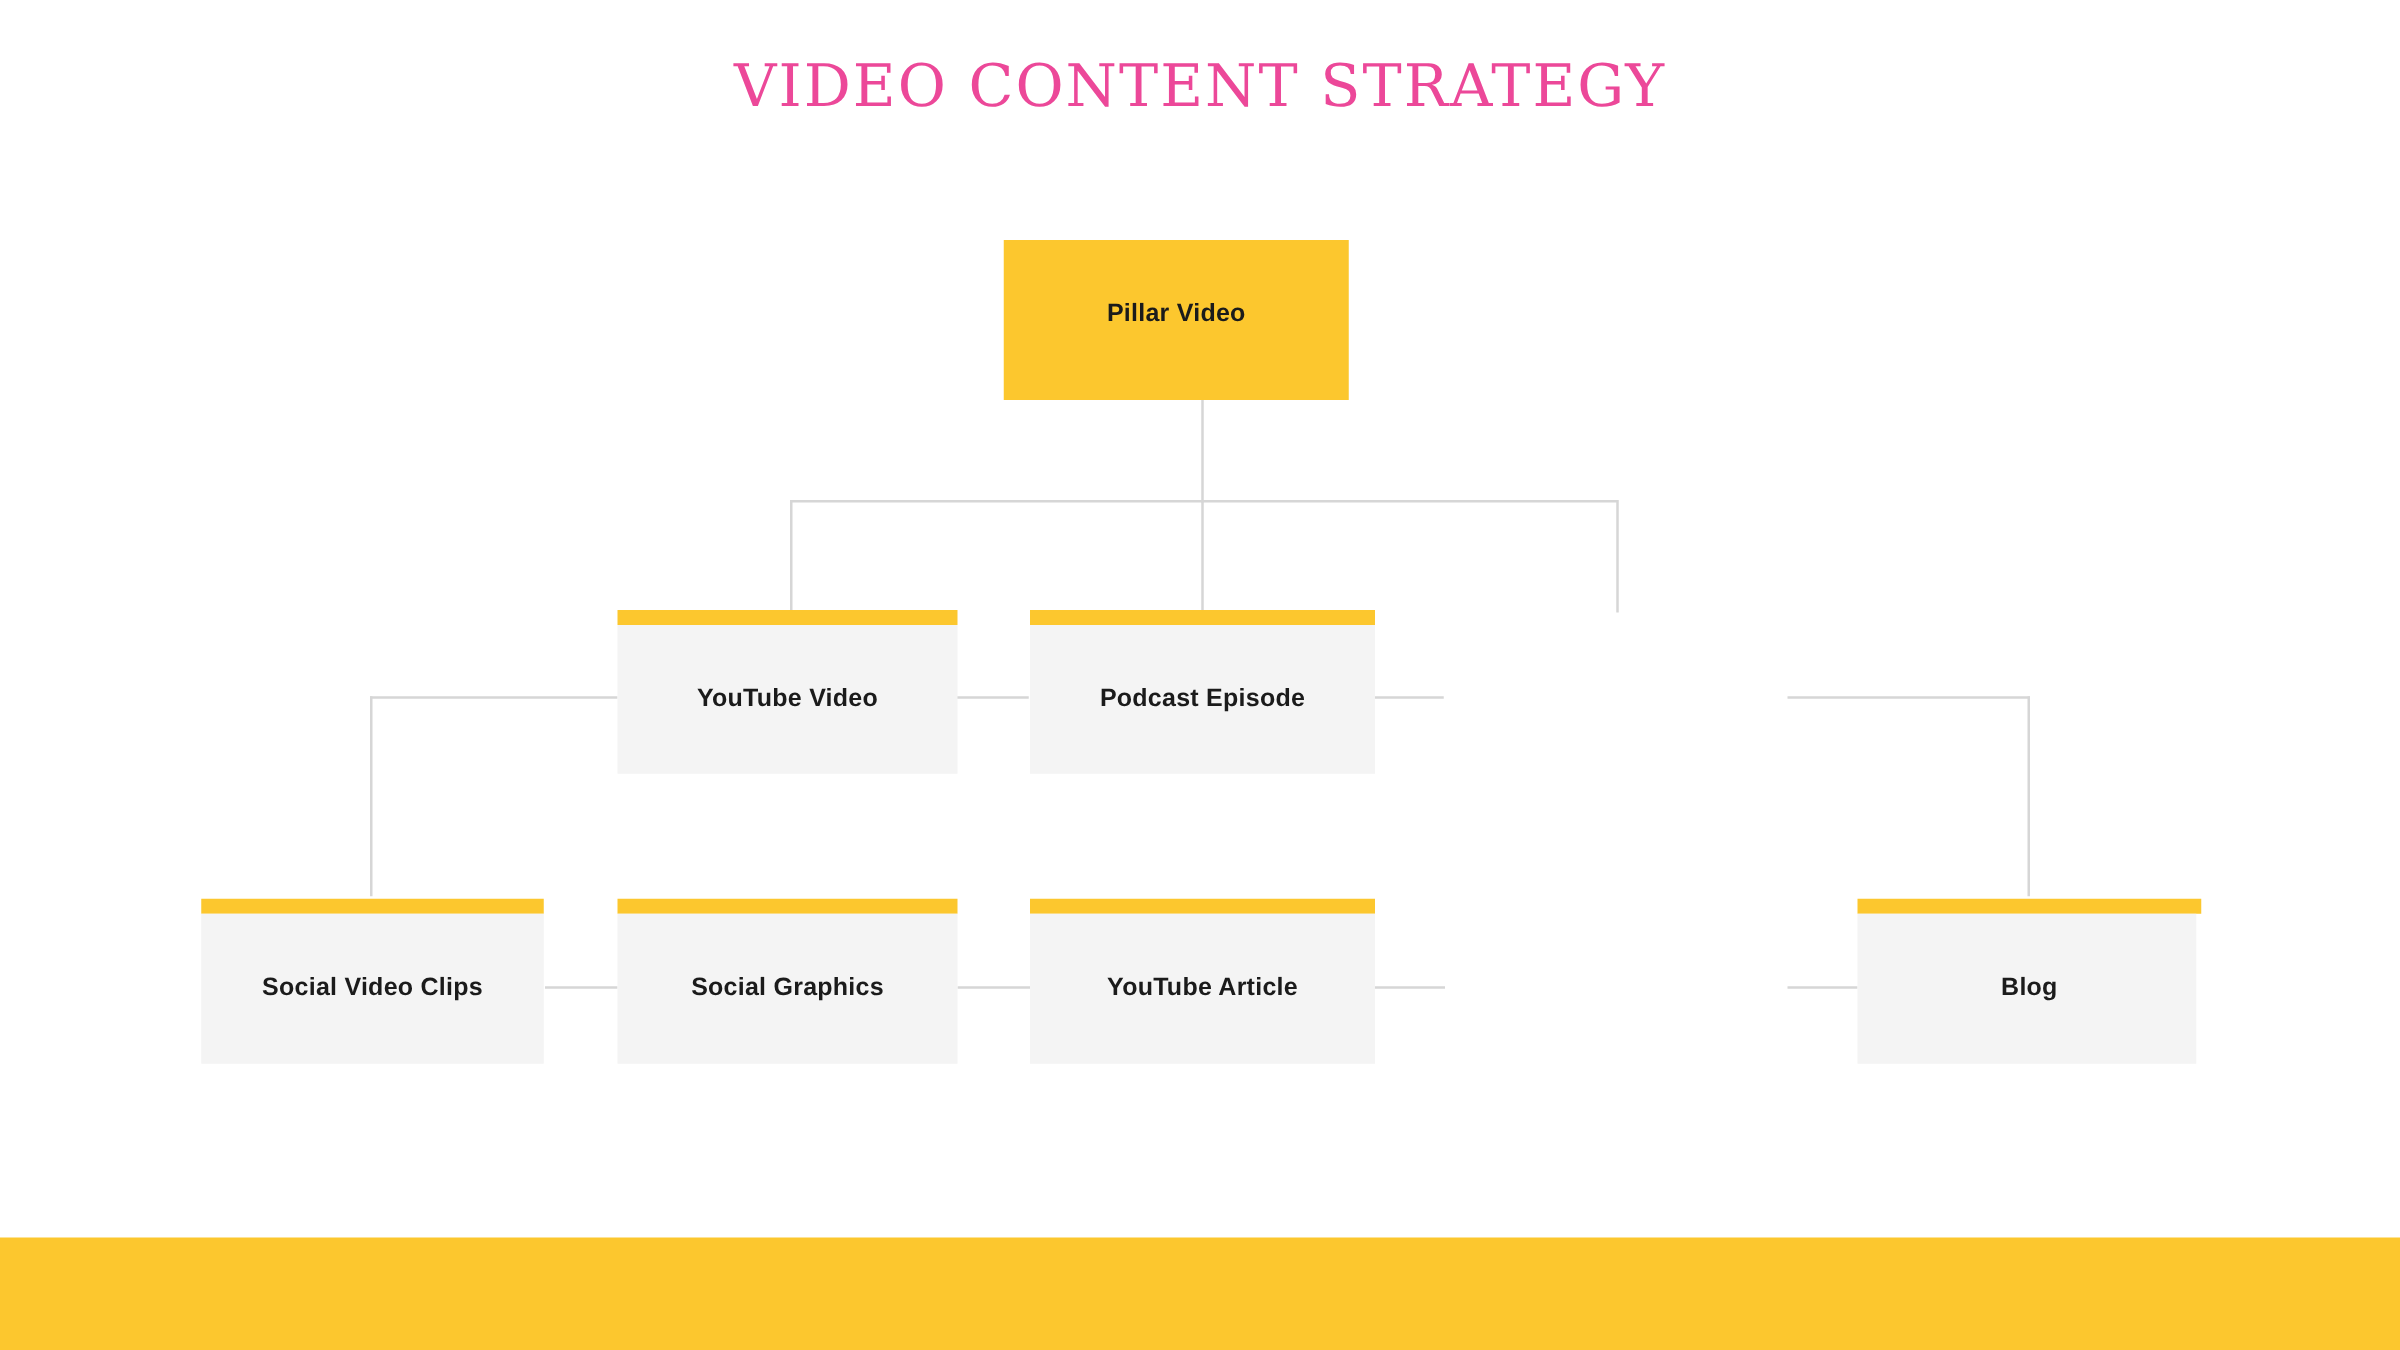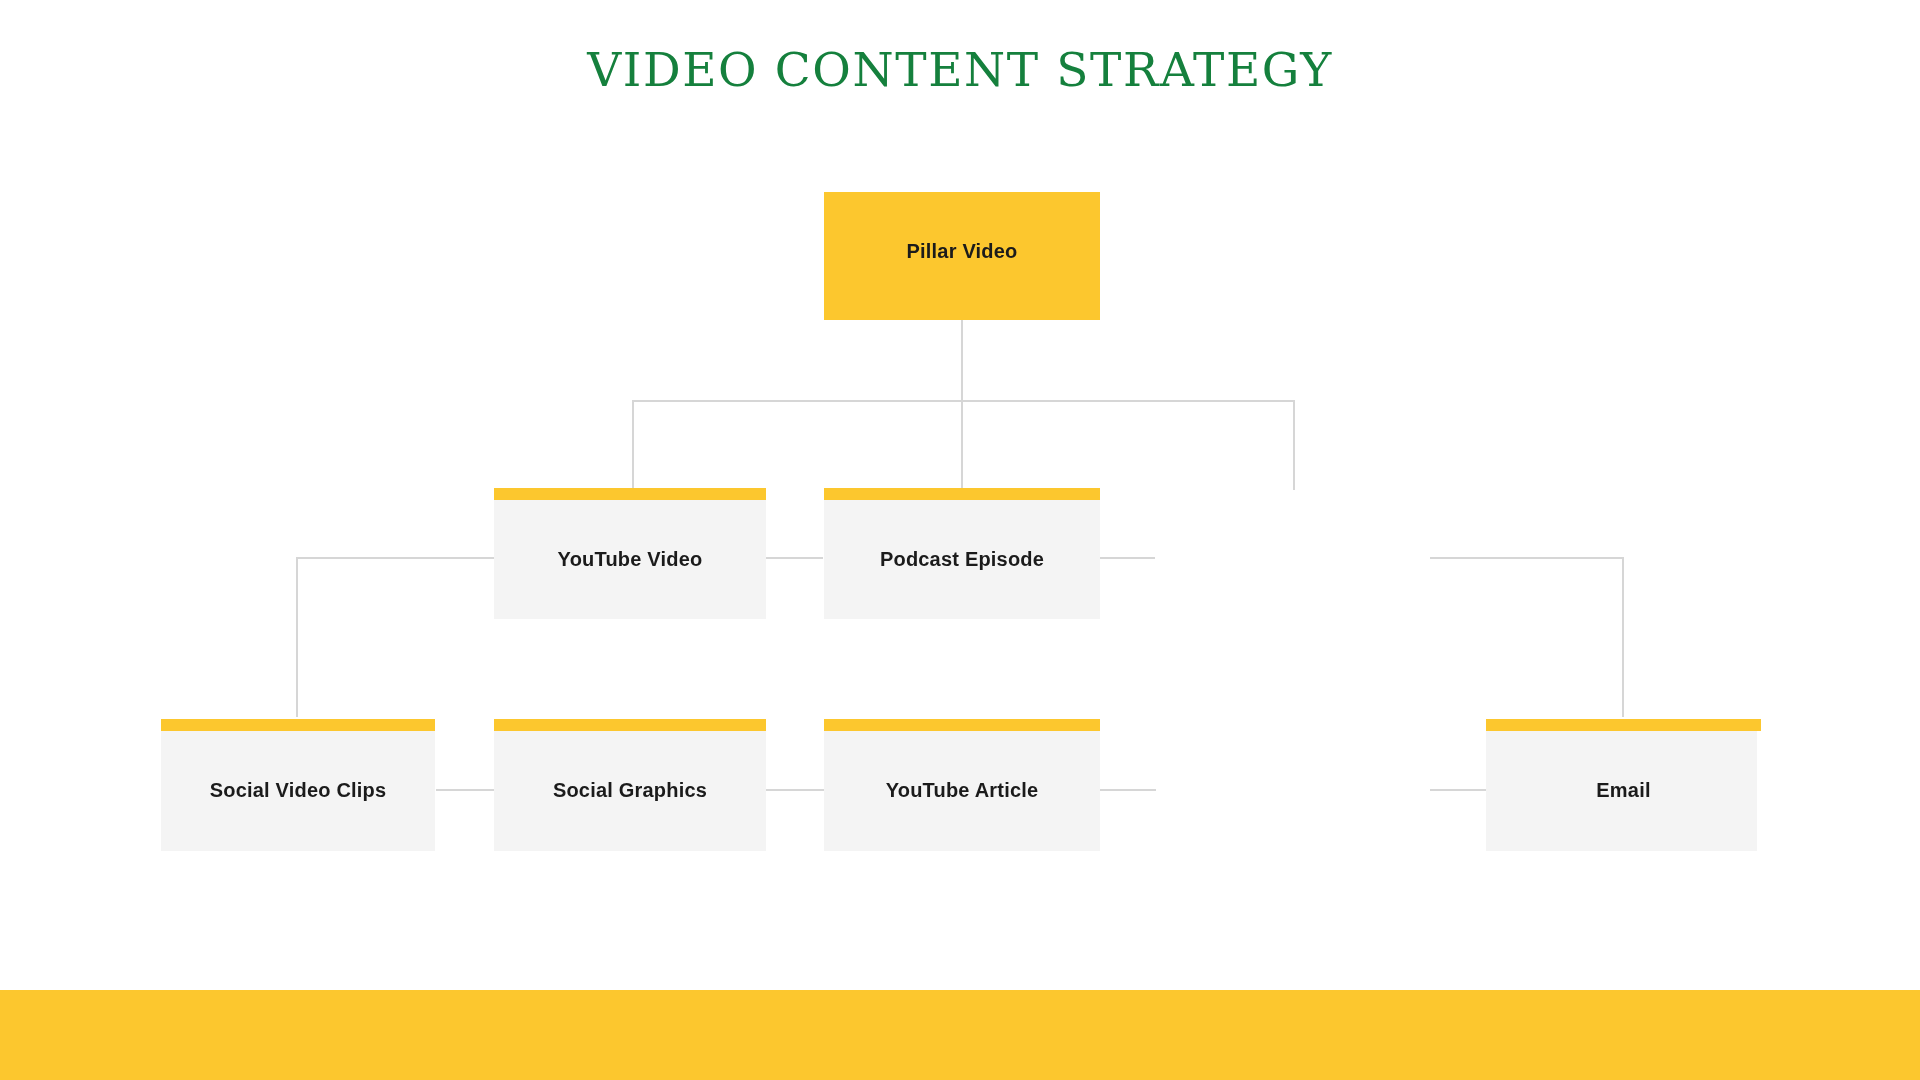--- a/index.html
+++ b/index.html
@@ -27,21 +27,21 @@
   #page-title {
     position: absolute;
     left: 0;
     top: 42px;
     width: 1920px;
     text-align: center;
     font-family: "DejaVu Serif", "Liberation Serif", serif;
     font-size: 47px;
     font-weight: 400;
     letter-spacing: 1.6px;
-    color: #15803d;
+    color: #ec4899;
     white-space: nowrap;
   }
 
   
   #connectors {
     position: absolute;
     left: 0; top: 0;
     width: 1920px;
     height: 1080px;
     pointer-events: none;
@@ -145,21 +145,21 @@
 
     <div class="conn conn-h" style="left:1430px; top:557px; width:194px;"></div>
     <div class="conn conn-v" style="left:1622px; top:557px; height:160px;"></div>
 
     <div class="conn conn-h" style="left:436px; top:789px; width:58px;"></div>
     <div class="conn conn-h" style="left:766px; top:789px; width:58px;"></div>
     <div class="conn conn-h" style="left:1100px; top:789px; width:56px;"></div>
     <div class="conn conn-h" style="left:1430px; top:789px; width:56px;"></div>
   </div>
 
-  <div class="node node-pillar" style="left:824px; top:192px; width:276px; height:128px;">
+  <div class="node node-pillar" style="left:803px; top:192px; width:276px; height:128px;">
     <div class="node-label">Pillar Video</div>
   </div>
 
   <div class="node node-card" style="left:494px; top:488px; width:272px; height:131px;">
     <div class="card-cap" style="width:272px;"></div>
     <div class="card-body" style="width:272px; height:119px;"></div>
     <div class="node-label">YouTube Video</div>
   </div>
 
   <div class="node node-card" style="left:824px; top:488px; width:276px; height:131px;">
@@ -184,19 +184,19 @@
   <div class="node node-card" style="left:824px; top:719px; width:276px; height:132px;">
     <div class="card-cap" style="width:276px;"></div>
     <div class="card-body" style="width:276px; height:120px;"></div>
     <div class="node-label">YouTube Article</div>
   </div>
 
 
   <div class="node node-card" style="left:1486px; top:719px; width:275px; height:132px;">
     <div class="card-cap" style="width:275px;"></div>
     <div class="card-body" style="width:271px; height:120px;"></div>
-    <div class="node-label">Email</div>
+    <div class="node-label">Blog</div>
   </div>
 
   <div id="footer-bar"></div>
 
 
 </div>
 
 </body></html>

